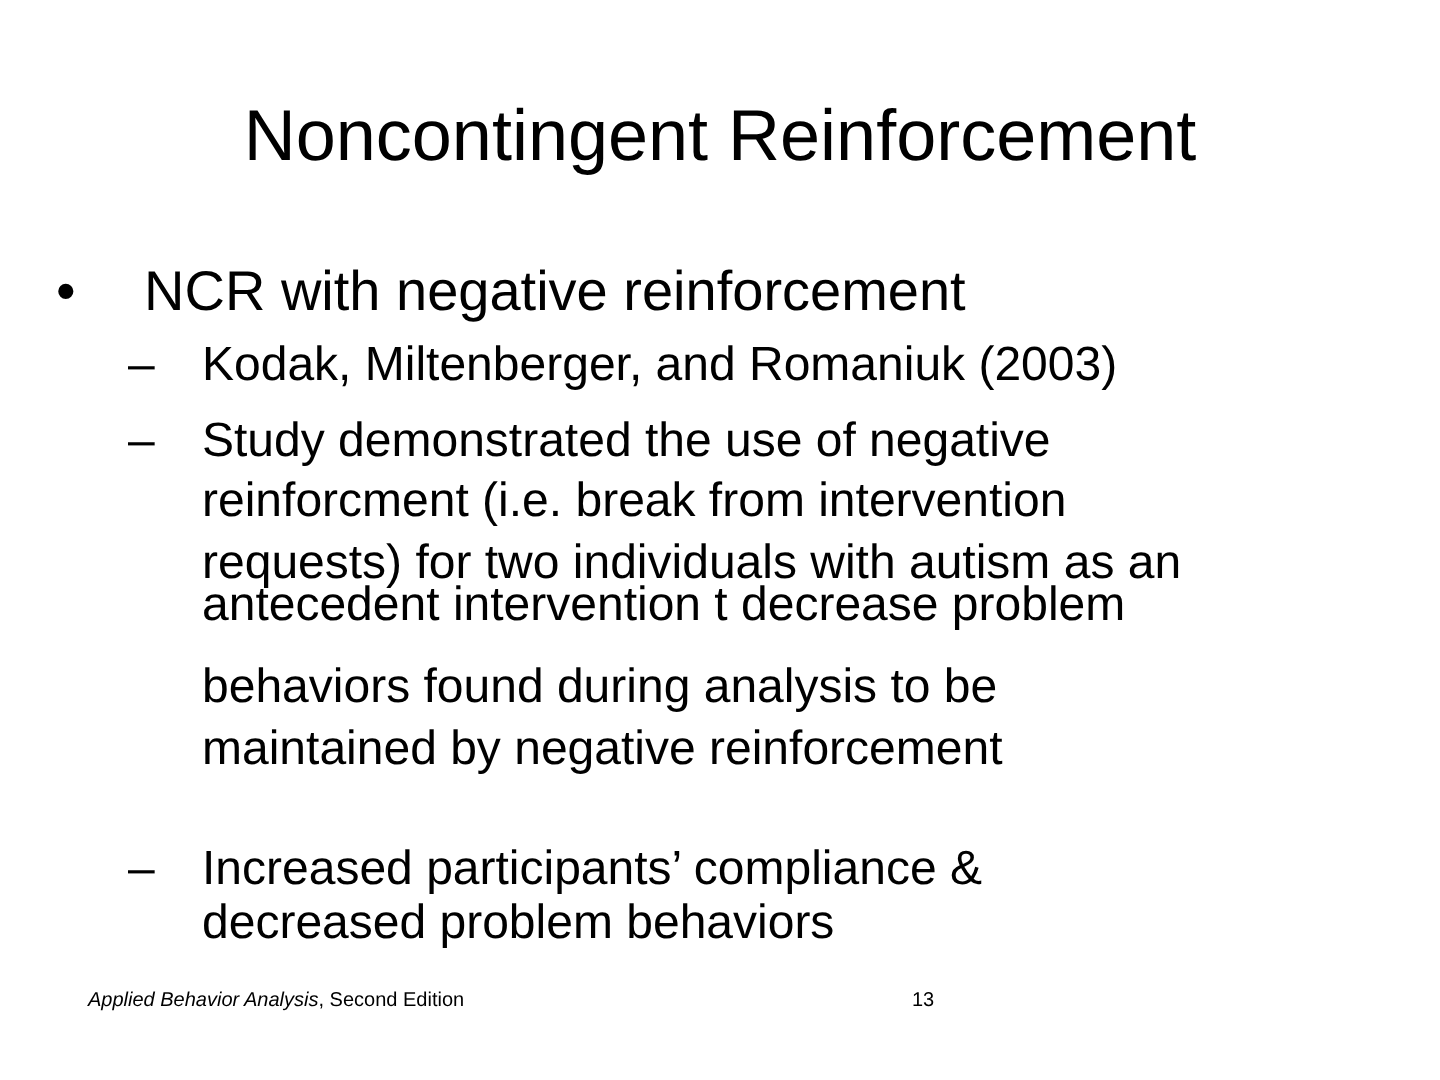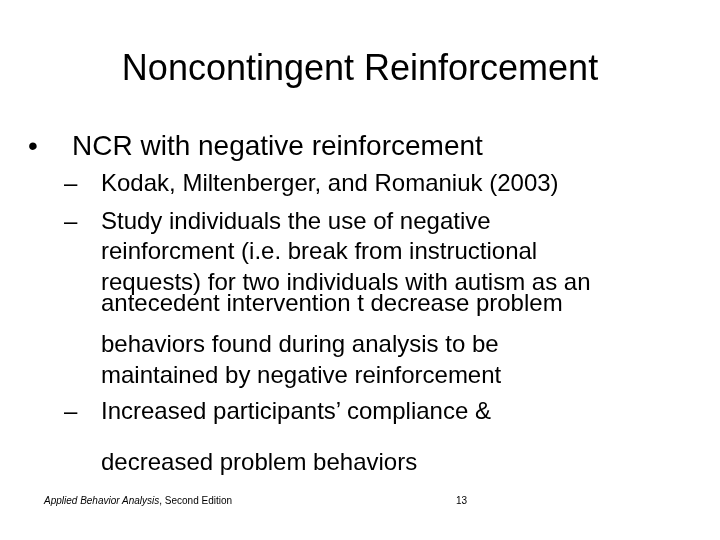--- a/index.html
+++ b/index.html
@@ -36,29 +36,29 @@
 
   <div class="l1">
     <span class="bullet">•</span><span>NCR with negative reinforcement</span>
   </div>
 
   <div class="l2" style="top:168px">
     <span class="dash">–</span><span>Kodak, Miltenberger, and Romaniuk (2003)</span>
   </div>
 
   <div class="l2" style="top:206px">
-    <span class="dash">–</span><span>Study individuals the use of negative</span>
+    <span class="dash">–</span><span>Study demonstrated the use of negative</span>
   </div>
-  <div class="cont" style="top:236px">reinforcment (i.e. break from instructional</div>
+  <div class="cont" style="top:236px">reinforcment (i.e. break from intervention</div>
   <div class="cont" style="top:267px">requests) for two individuals with autism as an</div>
   <div class="cont" style="top:288px">antecedent intervention t decrease problem</div>
   <div class="cont" style="top:329px">behaviors found during analysis to be</div>
   <div class="cont" style="top:360px">maintained by negative reinforcement</div>
 
-  <div class="l2" style="top:396px">
+  <div class="l2" style="top:420px">
     <span class="dash">–</span><span>Increased participants’ compliance &amp;</span>
   </div>
   <div class="cont" style="top:447px">decreased problem behaviors</div>
 
   <div class="footer-left">
     <div><span class="italic">Applied Behavior Analysis</span><span>, Second Edition</span></div>
   </div>
   <div class="footer-num">13</div>
 </div>
 

